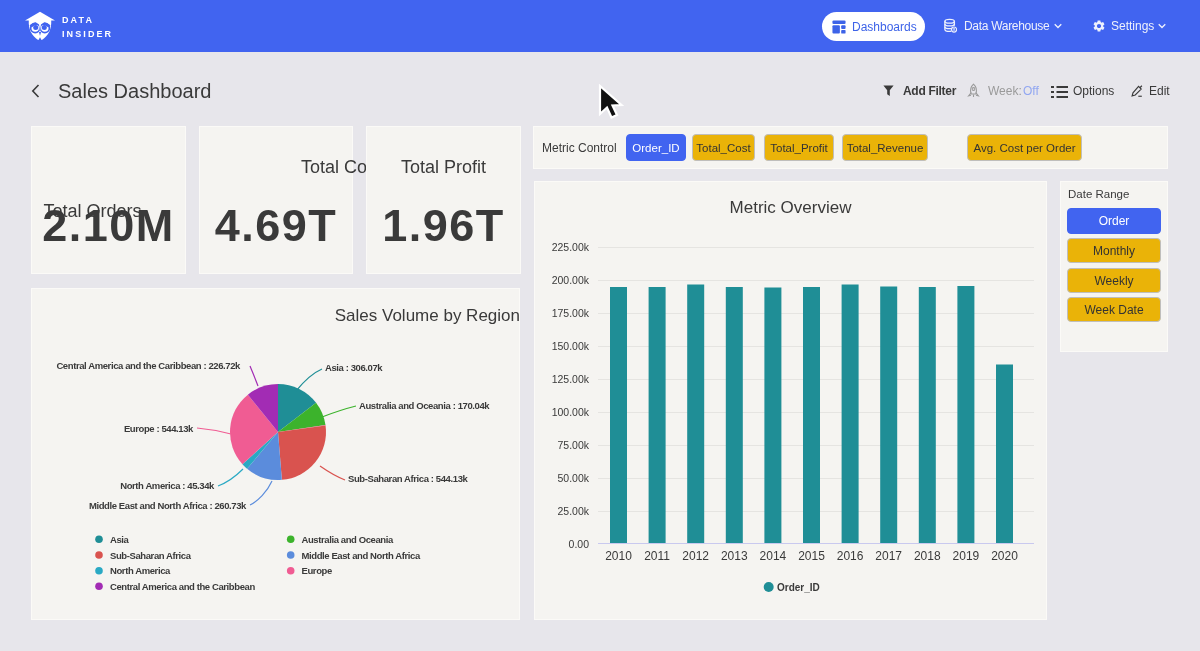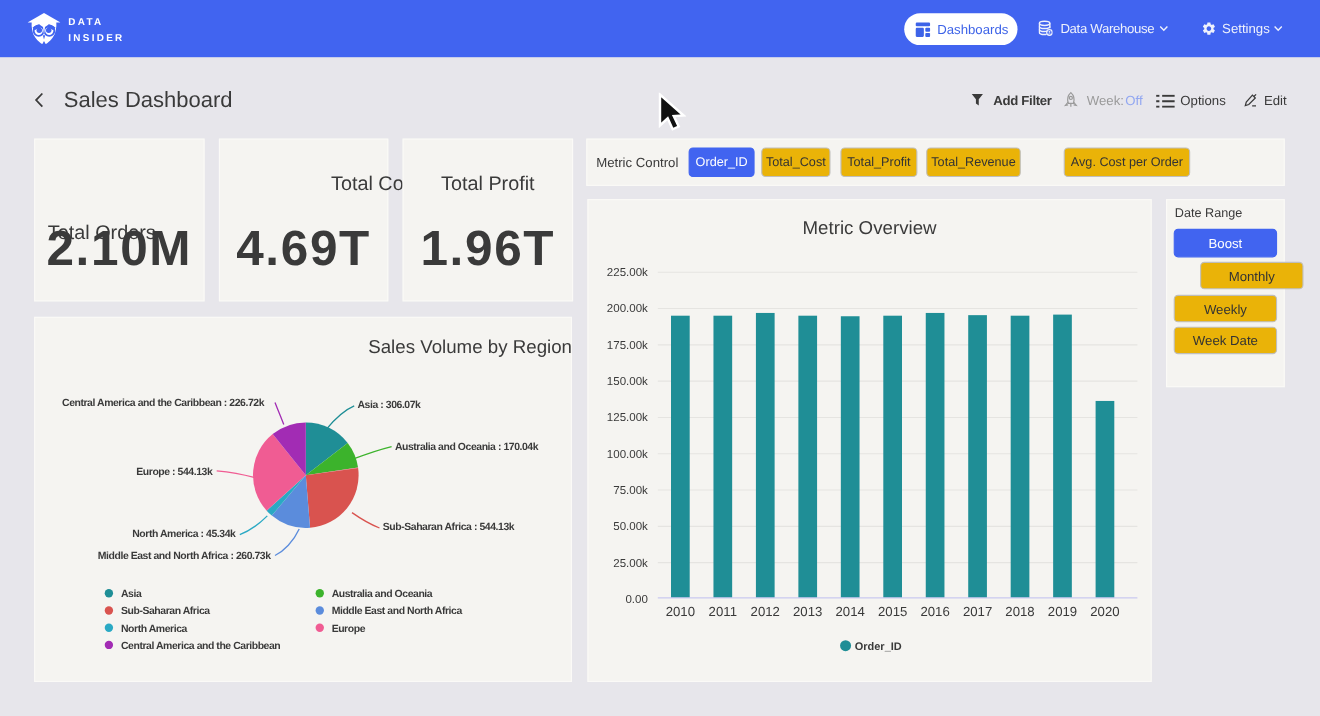--- a/index.html
+++ b/index.html
@@ -174,22 +174,22 @@
     <text x="393.3" y="379">2018</text>
     <text x="431.9" y="379">2019</text>
     <text x="470.5" y="379">2020</text>
   </g>
   <circle cx="234.7" cy="406" r="5" fill="#1f8e96"></circle>
   <text x="243" y="409.5" font-size="10" font-weight="bold" fill="#3a3a3a">Order_ID</text>
 </svg>
 
 <div class="card" style="left:1060px;top:181px;width:108px;height:171px;"></div>
 <div class="abs" style="left:1068px;top:188px;font-size:11.5px;color:#3a3a3a;">Date Range</div>
-<div class="btn active" style="left:1067px;top:208px;width:94px;height:26px;font-size:12px;">Boost</div>
-<div class="btn" style="left:1067px;top:238px;width:94px;height:25px;font-size:12px;margin-left:24px;">Monthly</div>
+<div class="btn active" style="left:1067px;top:208px;width:94px;height:26px;font-size:12px;">Order</div>
+<div class="btn" style="left:1067px;top:238px;width:94px;height:25px;font-size:12px;">Monthly</div>
 <div class="btn" style="left:1067px;top:268px;width:94px;height:25px;font-size:12px;">Weekly</div>
 <div class="btn" style="left:1067px;top:297px;width:94px;height:25px;font-size:12px;">Week Date</div>
 
 <div class="card" style="left:31px;top:288px;width:489px;height:332px;"></div>
 <div class="abs" style="left:31px;top:307px;width:489px;text-align:right;font-size:17px;color:#3a3a3a;line-height:1;">Sales Volume by Region</div>
 <svg class="abs" style="left:31px;top:288px;" width="489" height="332" viewBox="0 0 489 332">
   <g transform="translate(-31,-288)">
     <path d="M278,432 L278.00,384.00 A48,48 0 0 1 316.07,402.76 Z" fill="#1f8e96"></path>
     <path d="M278,432 L316.07,402.76 A48,48 0 0 1 325.49,425.00 Z" fill="#3cb32c"></path>
     <path d="M278,432 L325.49,425.00 A48,48 0 0 1 325.55,425.41 Z" fill="#f05c93"></path>

